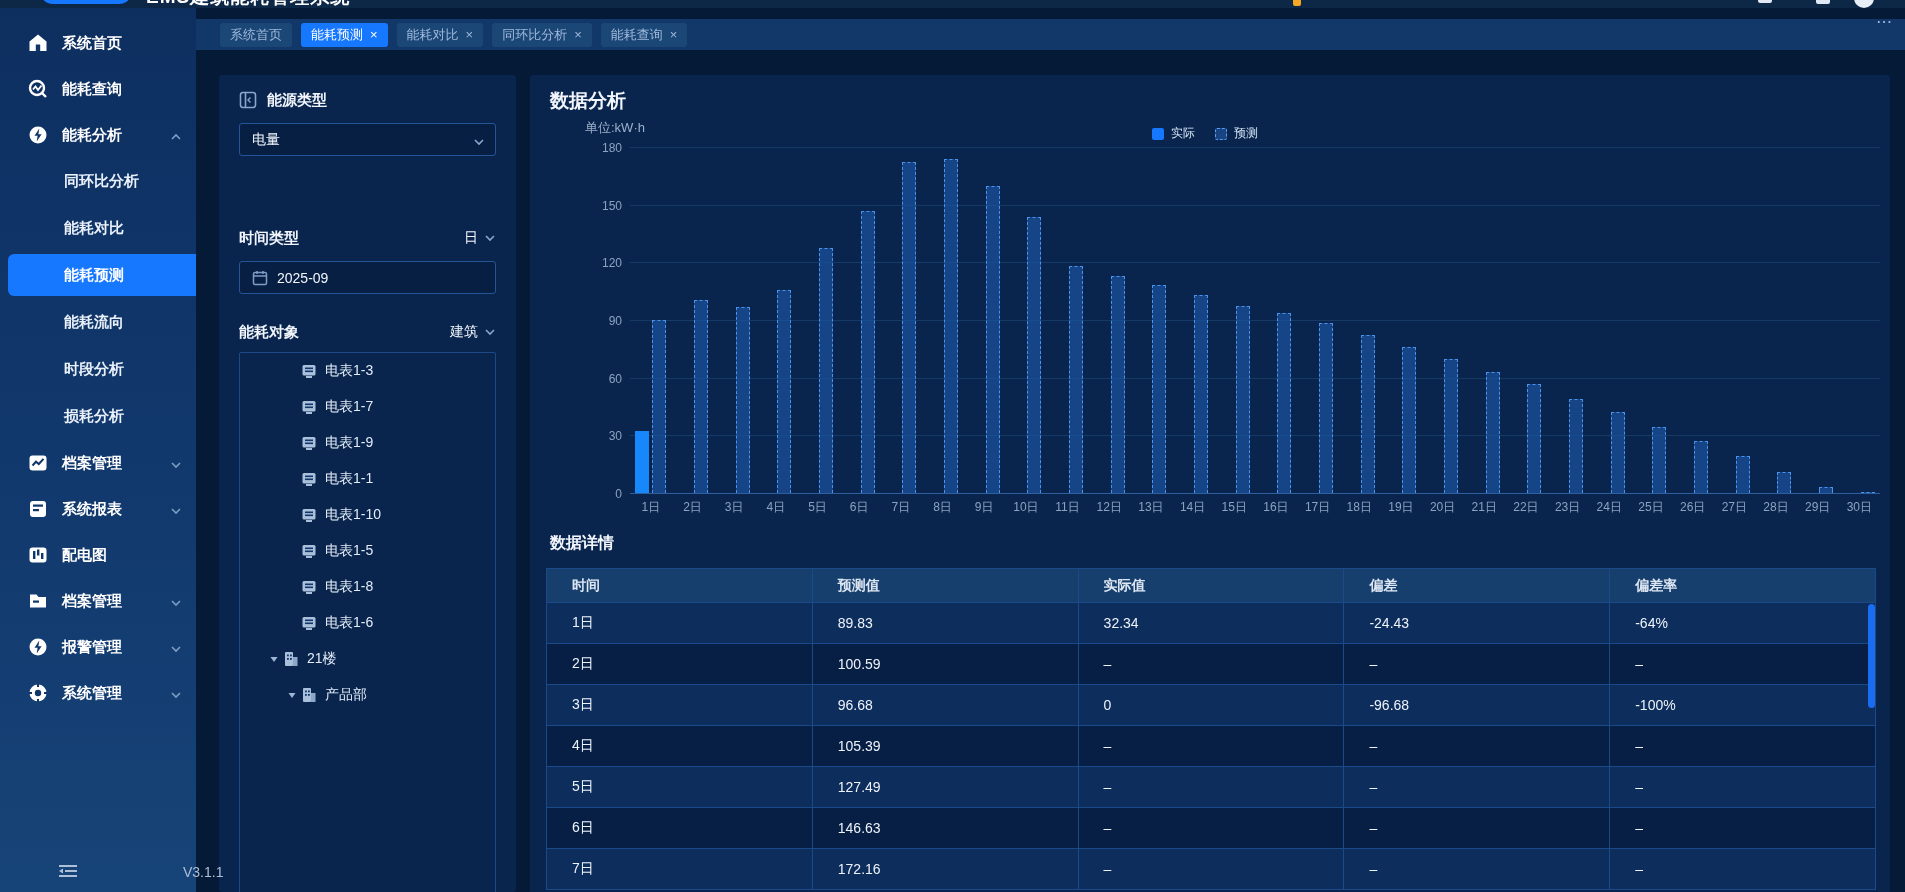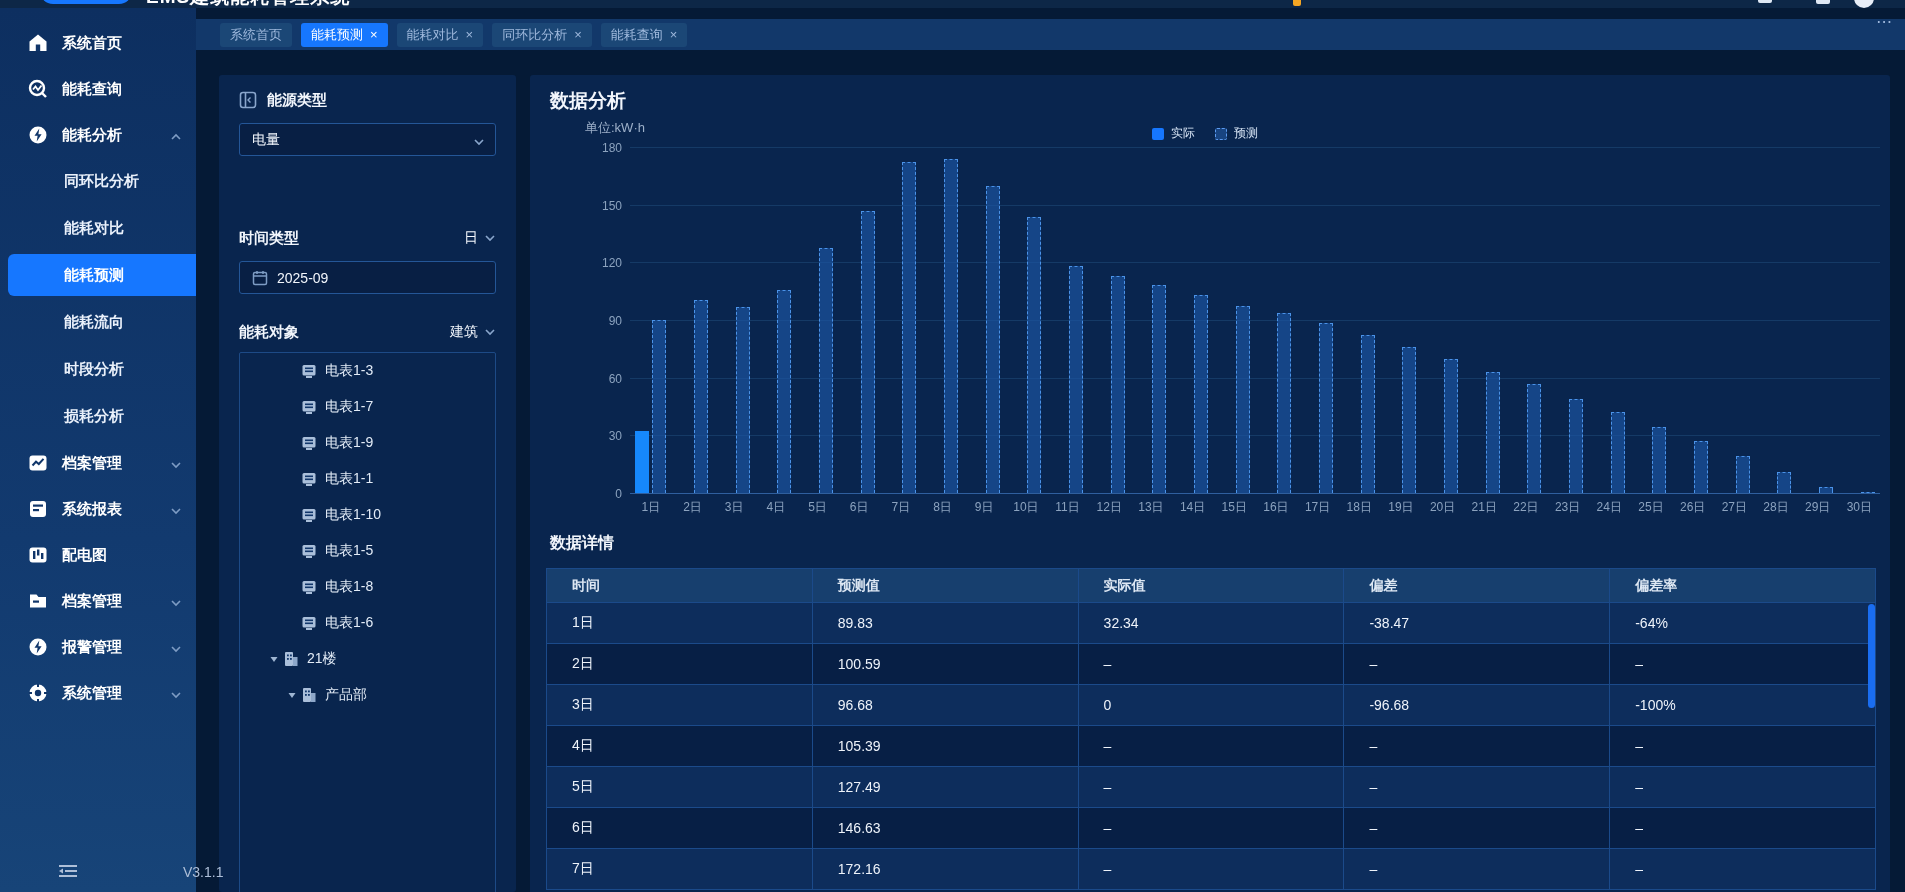--- a/index.html
+++ b/index.html
@@ -622,21 +622,21 @@
               <th>实际值</th>
               <th>偏差</th>
               <th>偏差率</th>
             </tr>
           </thead>
         <tbody id="tbody">
             <tr class="odd">
               <td>1日</td>
               <td>89.83</td>
               <td>32.34</td>
-              <td>-38.47</td>
+              <td>-24.43</td>
               <td>-64%</td>
             </tr>
             <tr class="even">
               <td>2日</td>
               <td>100.59</td>
               <td>–</td>
               <td>–</td>
               <td>–</td>
             </tr>
             <tr class="odd">

